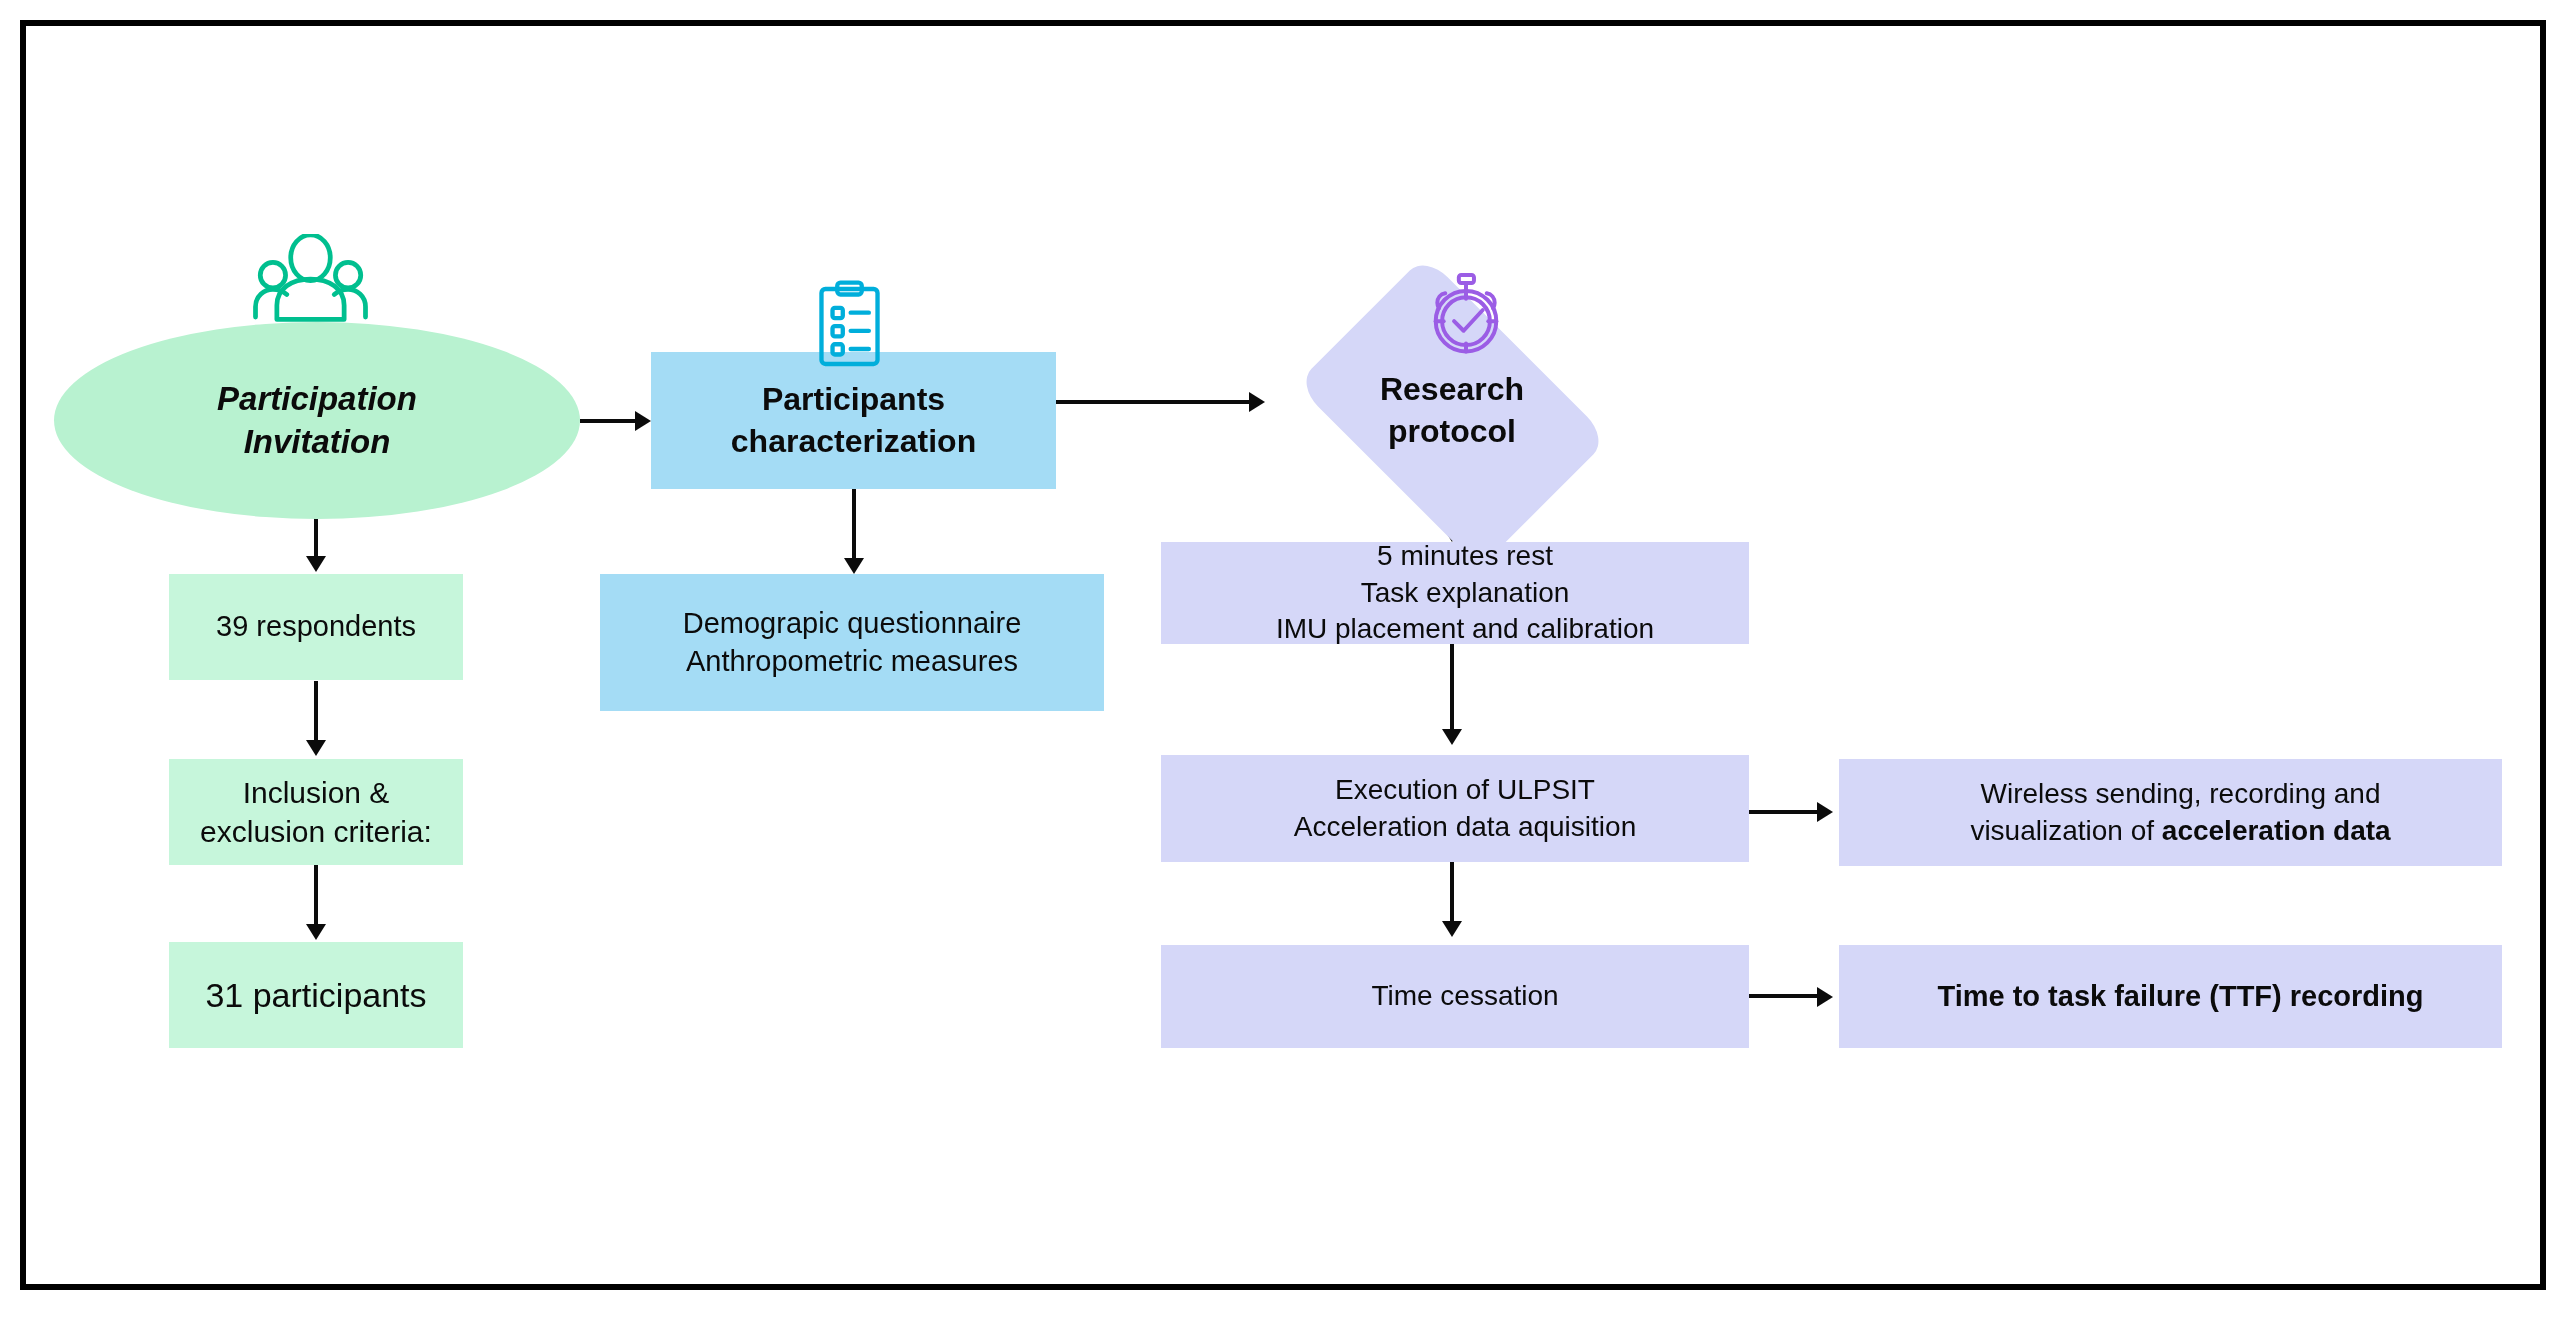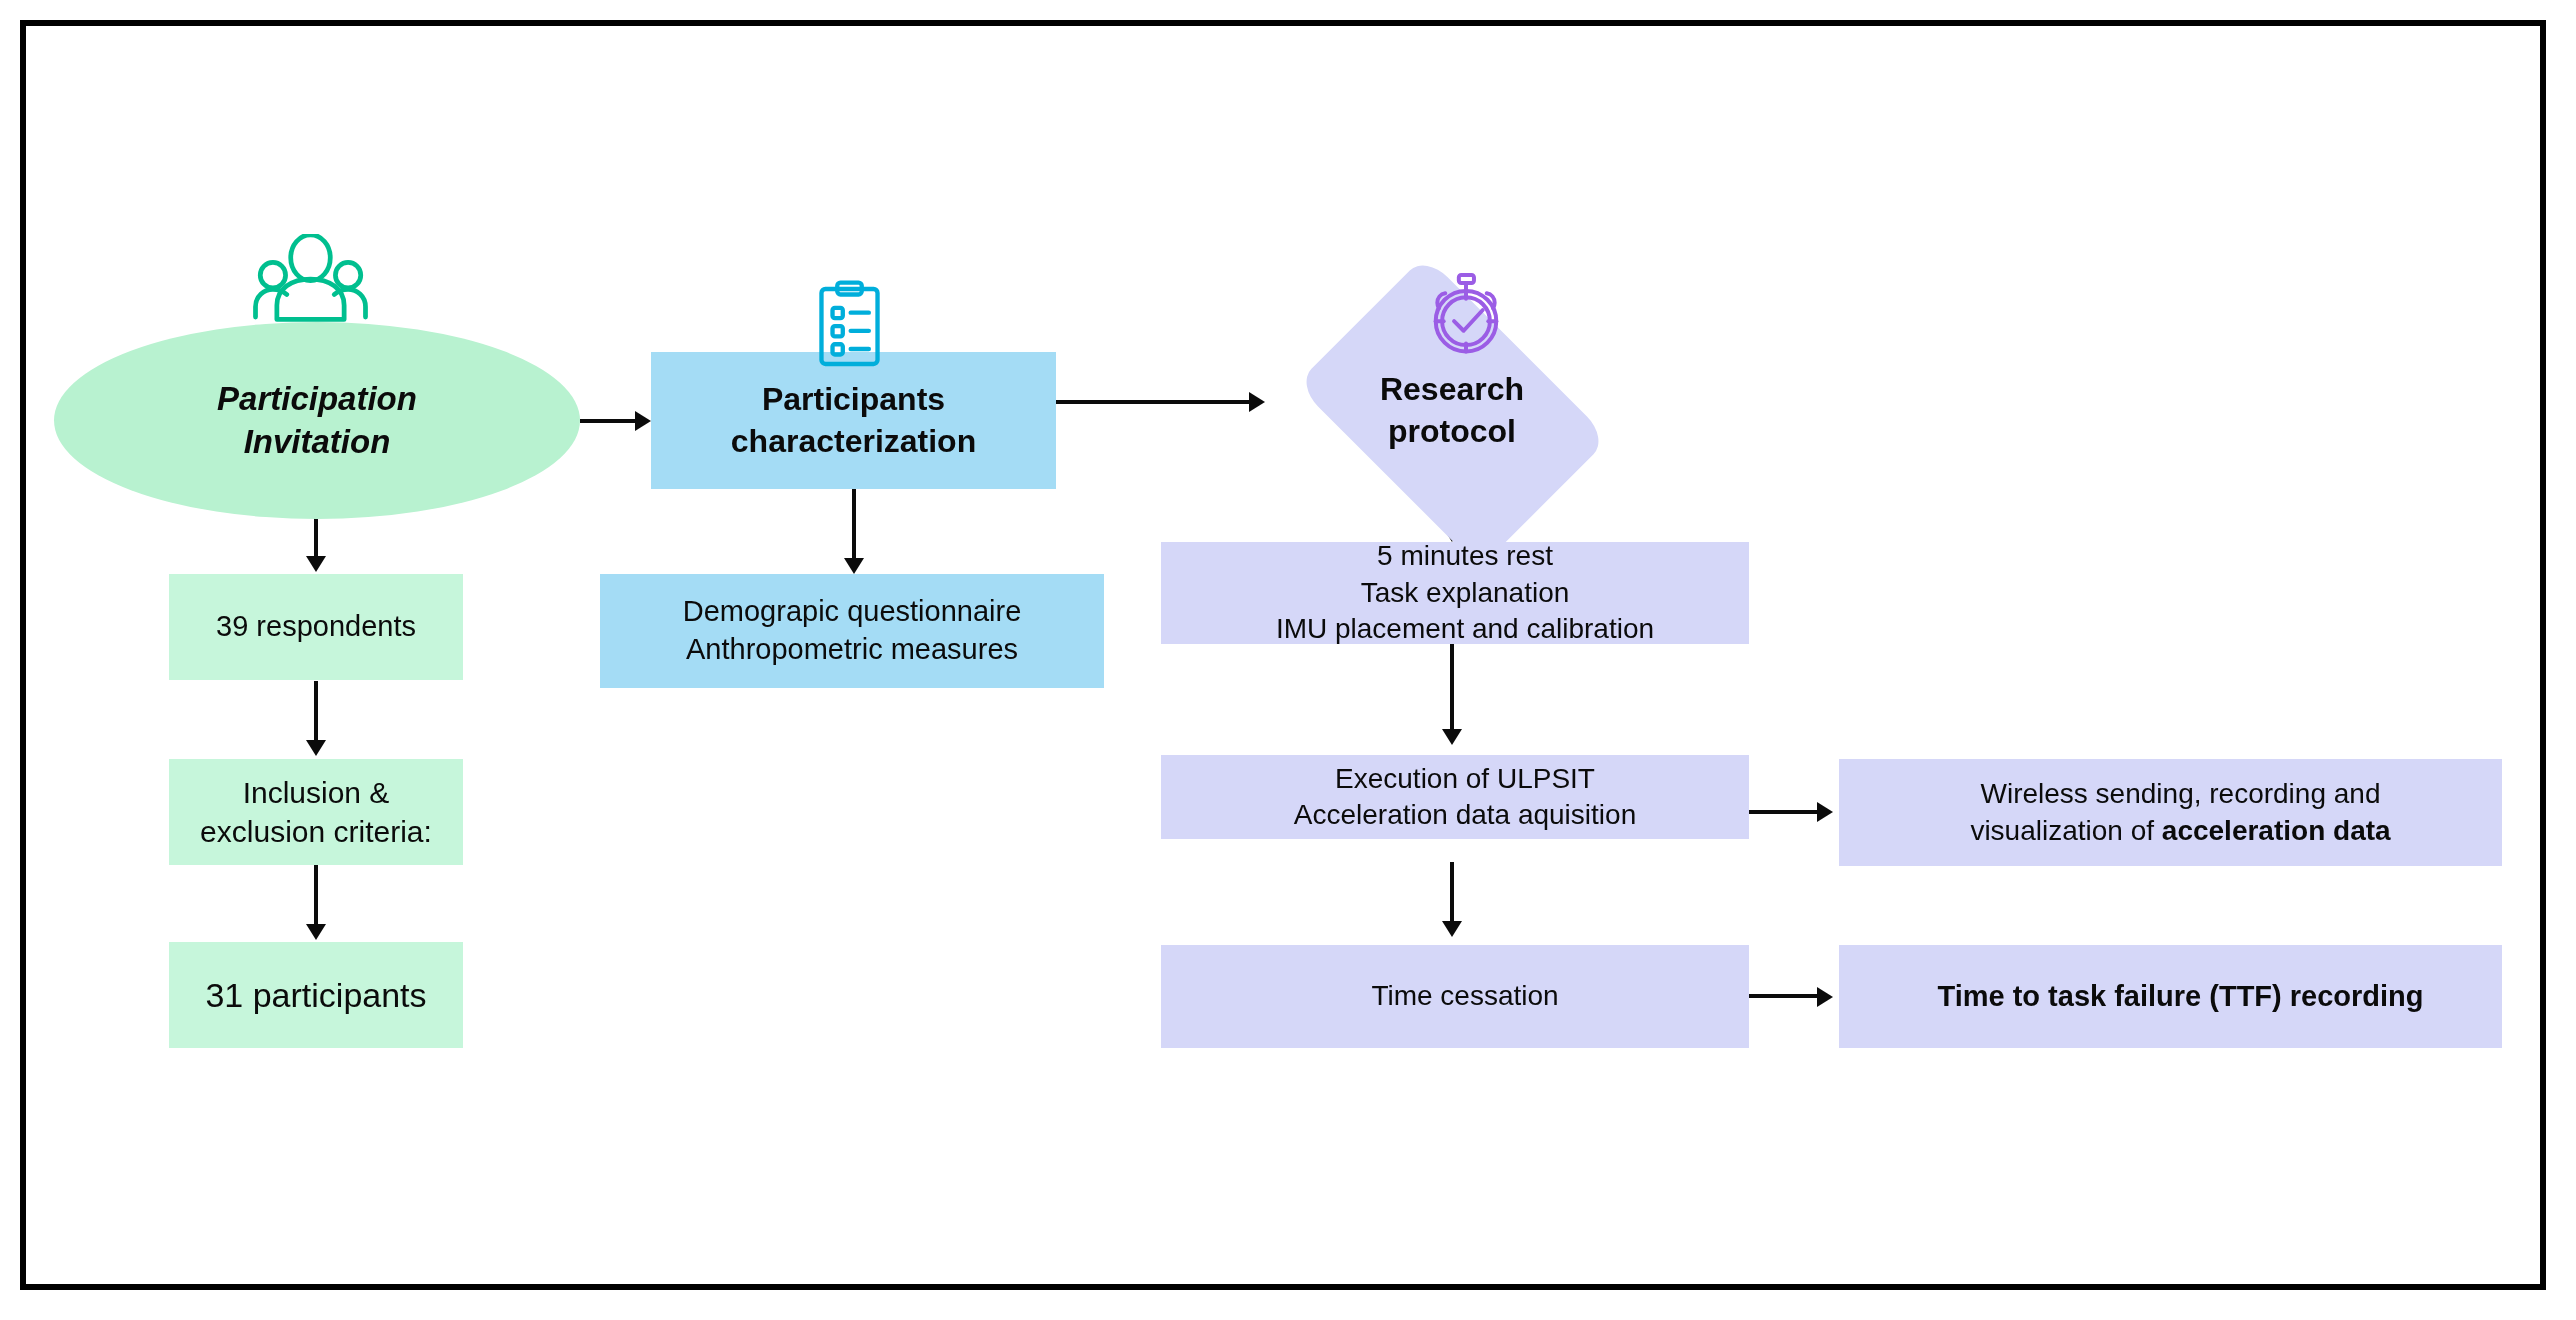--- a/index.html
+++ b/index.html
@@ -204,38 +204,38 @@
 
   <div class="node box-green" style="left:169px; top:942px; width:294px; height:106px;">
     <span class="txt" style="font-size:34px;">31 participants</span>
   </div>
 
   <div class="node box-blue" style="left:651px; top:352px; width:405px; height:137px;">
     <span class="txt bold" style="font-size:32px;">Participants
 characterization</span>
   </div>
 
-  <div class="node box-blue" style="left:600px; top:574px; width:504px; height:114px;">
+  <div class="node box-blue" style="left:600px; top:574px; width:504px; height:137px;">
     <span class="txt" style="font-size:29px;">Demograpic questionnaire
 Anthropometric measures</span>
   </div>
 
   <div class="diamond-wrap" style="left:1271px; top:327px; width:362px; height:168px;">
     <div class="diamond-shape"></div>
     <span class="diamond-label" style="font-size:32px;">Research
 protocol</span>
   </div>
 
   <div class="node box-purple" style="left:1161px; top:542px; width:588px; height:102px;">
     <span class="txt" style="font-size:28px;">5 minutes rest
 Task explanation
 IMU placement and calibration</span>
   </div>
 
-  <div class="node box-purple" style="left:1161px; top:755px; width:588px; height:84px;text-align:center;">
+  <div class="node box-purple" style="left:1161px; top:755px; width:588px; height:107px;text-align:center;">
     <span class="txt" style="font-size:28px;">Execution of ULPSIT
 Acceleration data aquisition</span>
   </div>
 
   <div class="node box-purple" style="left:1839px; top:759px; width:663px; height:107px;">
     <span class="txt" style="font-size:28px;"><span>Wireless sending, recording and
 visualization of </span><span class="bold">acceleration data</span></span>
   </div>
 
   <div class="node box-purple" style="left:1161px; top:945px; width:588px; height:103px;">

